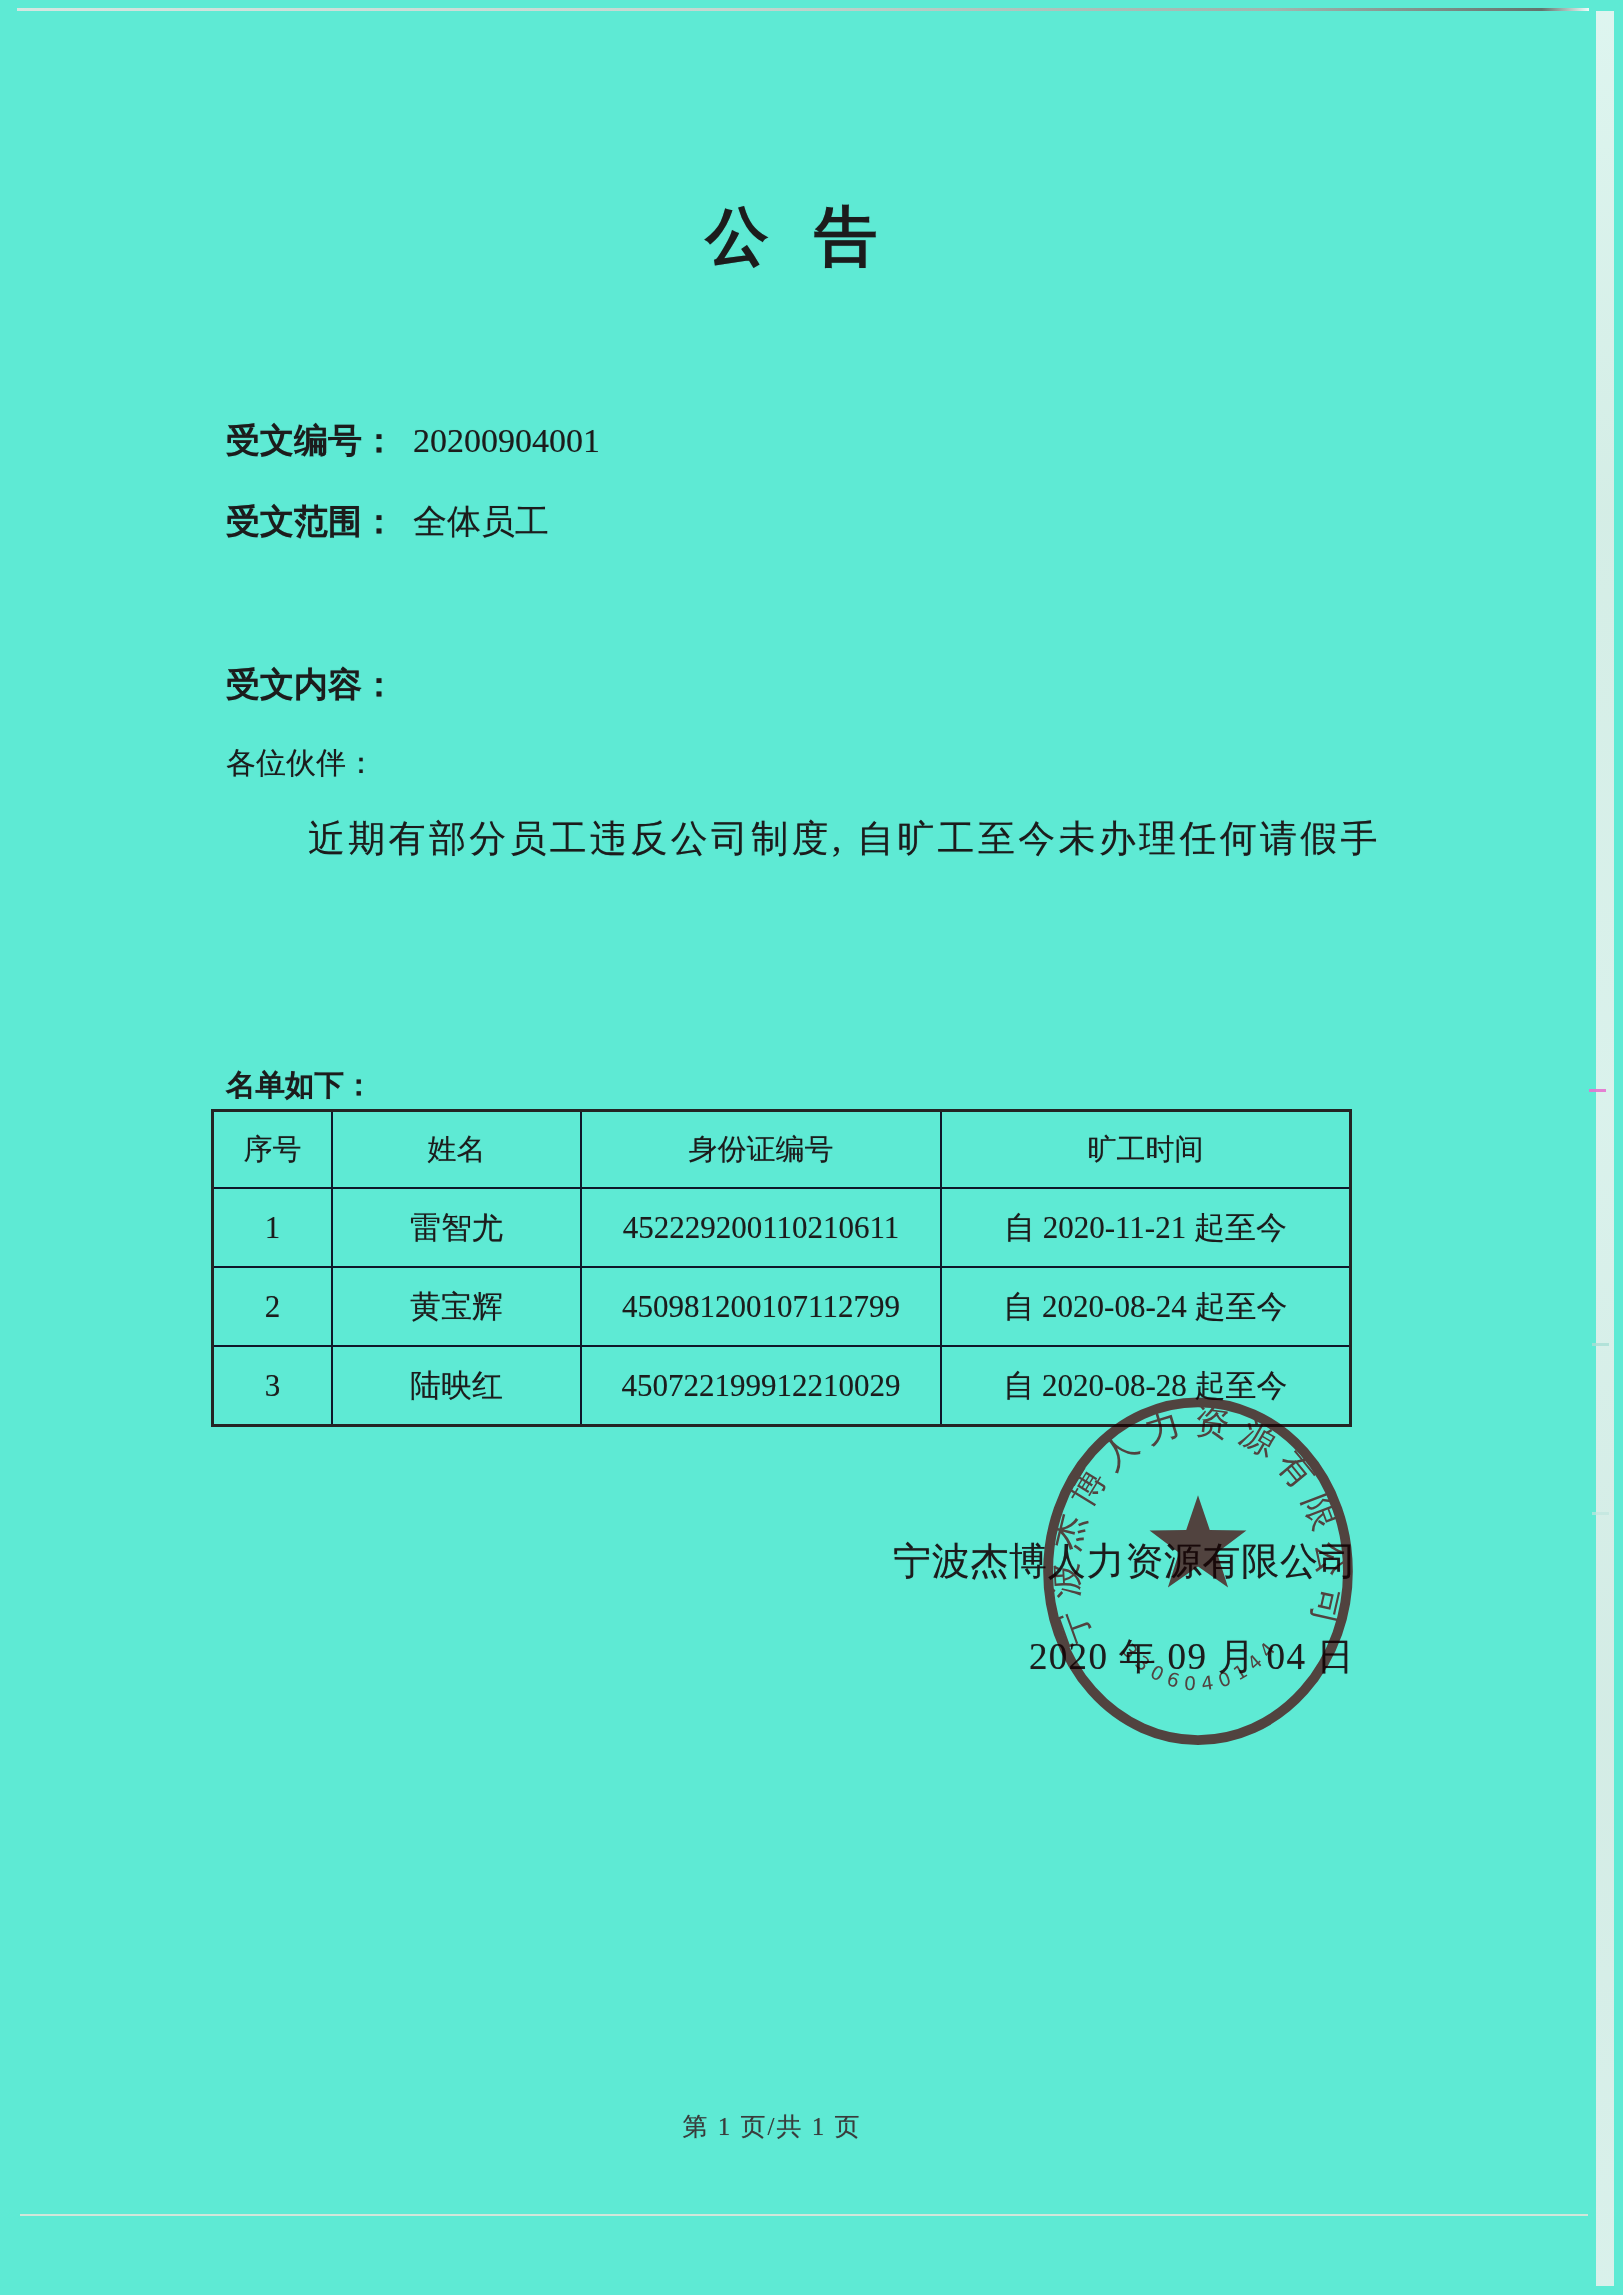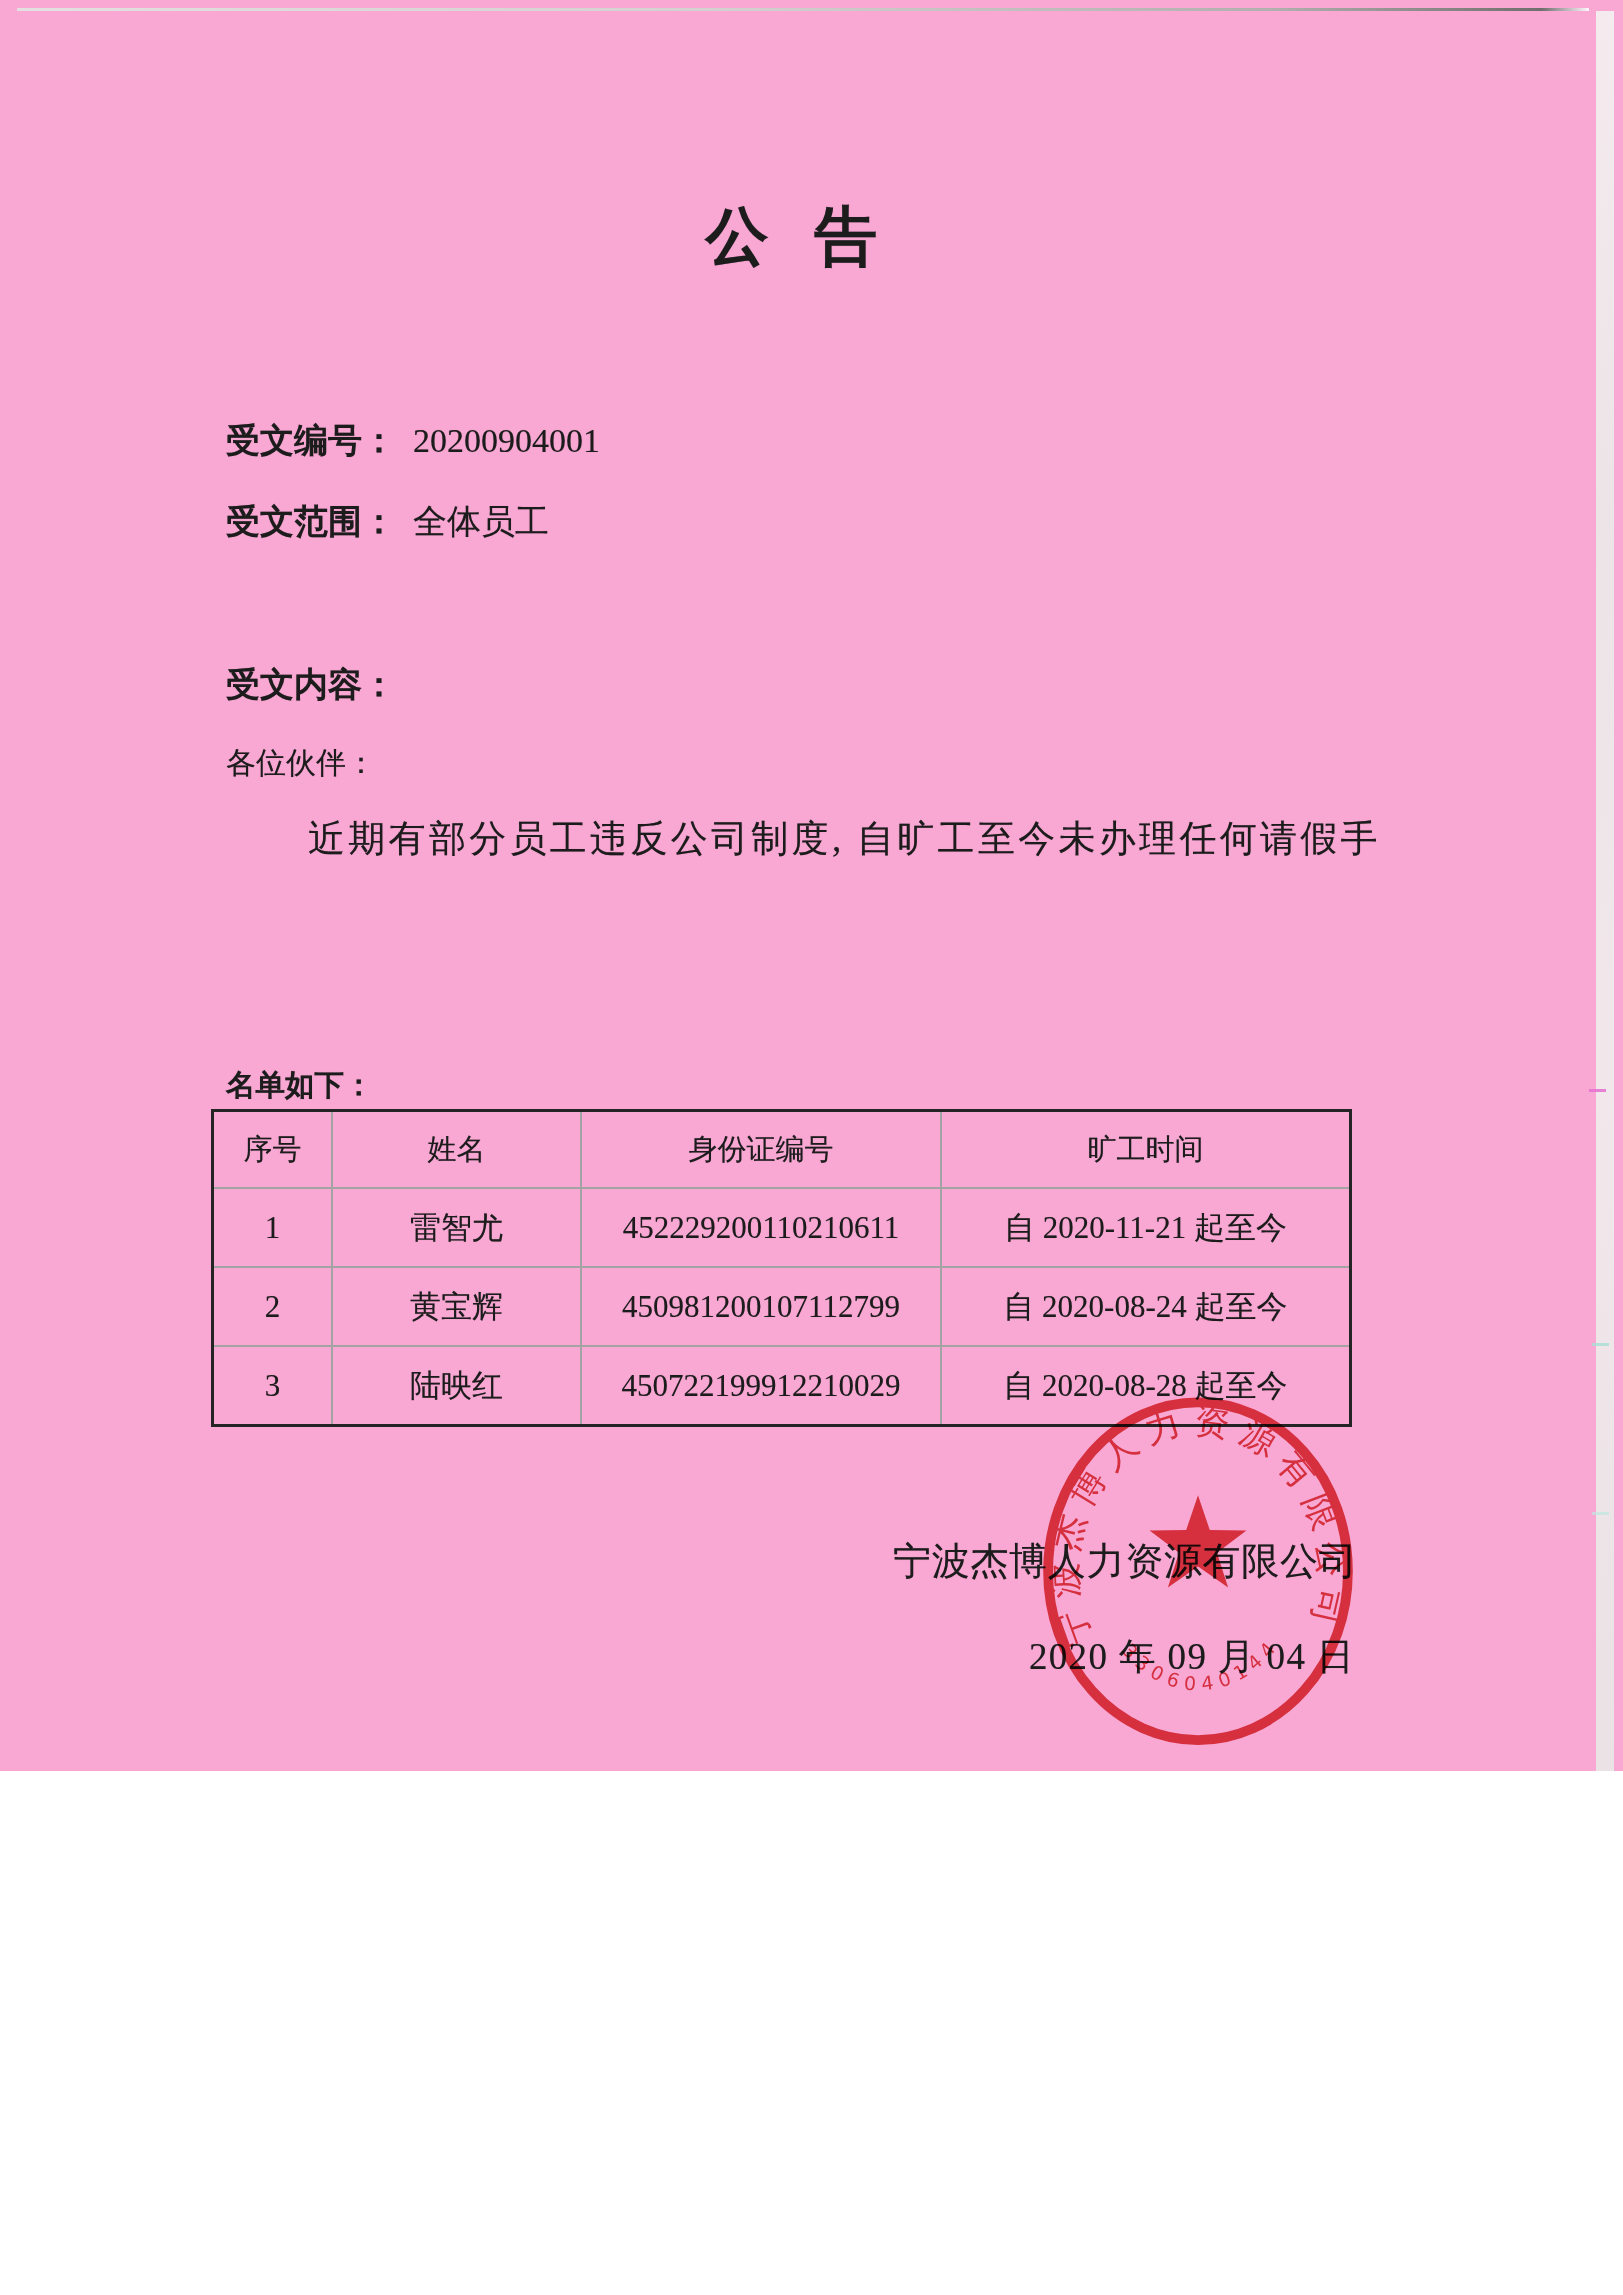--- a/index.html
+++ b/index.html
@@ -1,19 +1,19 @@
 <!DOCTYPE html>
 <html style="font-size:10.5px"><head>
 <meta charset="utf-8">
 <style>
   html,body{margin:0;padding:0;background:#fff;}
   .page{
     position:relative;
-    width:1623px;height:1771px;
-    background:#f9a8d4;
+    width:1623px;height:2295px;
+    background:#5eead4;
     overflow:hidden;
     font-family:"Liberation Serif","DejaVu Serif",serif;
     color:#1c1c1c;
   }
   .soft{ text-shadow:0 0 0.7px rgba(20,20,20,.45); }
 
   
   .scan-top-line{position:absolute;left:17px;top:7.9px;width:1572px;height:3.3px;
     background:linear-gradient(to right,#e2e6e2 0%,#cfd5cf 45%,#aab0aa 80%,#626762 97%,#ffffff 100%);
     opacity:.9;}
@@ -37,21 +37,21 @@
   .bodyline{position:absolute;font-size:37px;letter-spacing:3.3px;line-height:1;white-space:pre;}
   .b1{left:308px;top:820px;}
   .b2{left:226px;top:918px;}
   .b3{left:226px;top:1017px;}
   .list-intro{position:absolute;left:226px;top:1071px;font-size:29.5px;font-weight:700;line-height:1;}
 
   
   .roster{position:absolute;left:211px;top:1109px;width:1141px;
     border-collapse:collapse;table-layout:fixed;}
   .roster th,.roster td{
-    border:2px solid #a3a3a3;text-align:center;vertical-align:middle;
+    border:2px solid #0f172a;text-align:center;vertical-align:middle;
     font-weight:400;padding:0;overflow:hidden;white-space:nowrap;
     text-shadow:0 0 0.7px rgba(20,20,20,.4);}
   .roster th{height:75px;font-size:29px;}
   .roster td{height:77px;font-size:31px;}
   .roster{border:3.3px solid #242424;}
   .c1{width:10.5%;} .c2{width:21.9%;} .c3{width:31.6%;} .c4{width:36%;}
 
   
   .company{position:absolute;left:893px;top:1542px;font-size:38px;letter-spacing:0.7px;line-height:1;white-space:nowrap;}
   .date{position:absolute;left:1029px;top:1638px;font-size:37px;letter-spacing:1.3px;line-height:1;white-space:pre;}

